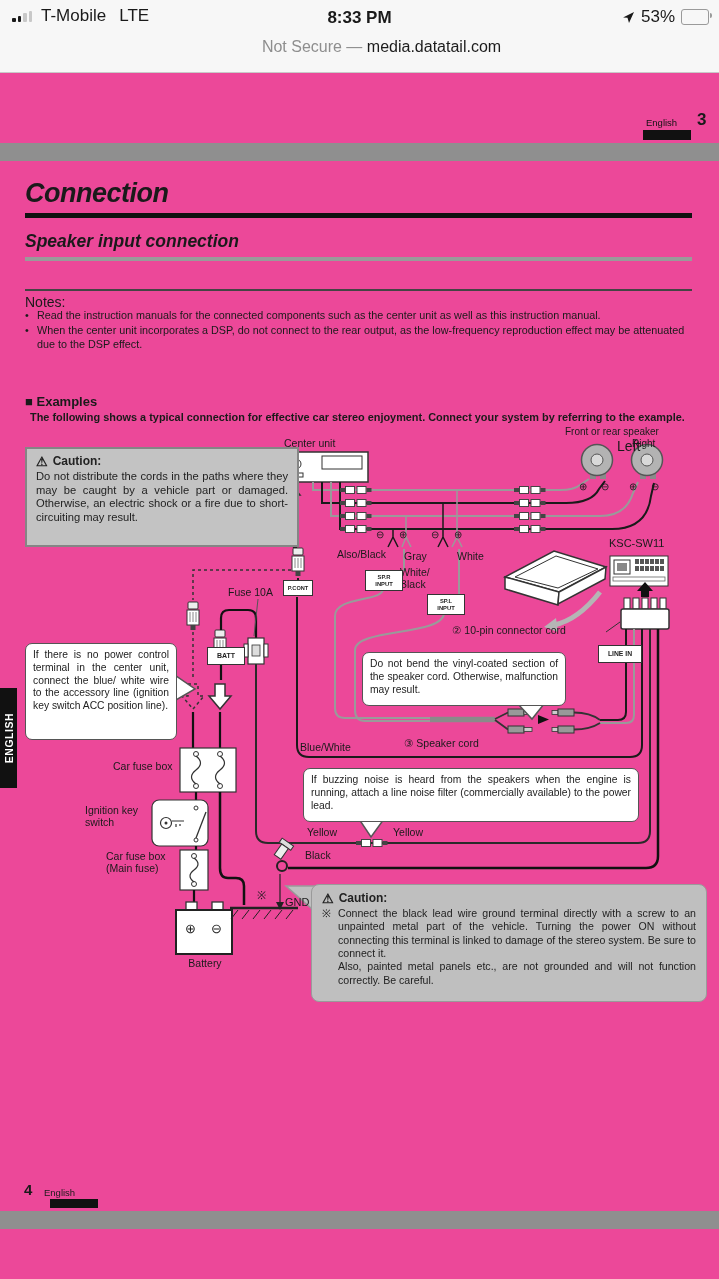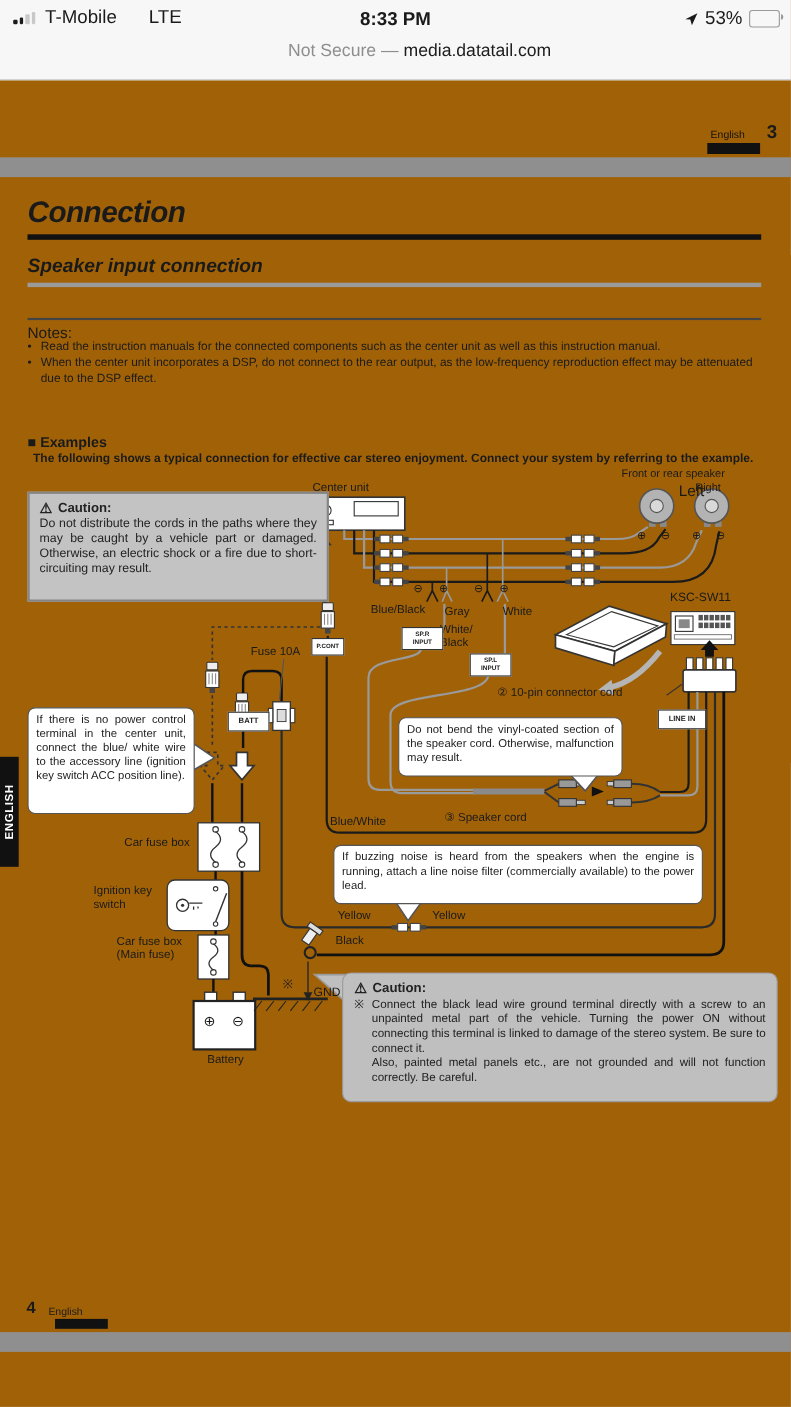--- a/index.html
+++ b/index.html
@@ -1,18 +1,18 @@
 <!DOCTYPE html>
 <html><head>
 <meta charset="utf-8">
 <style>
   html,body{margin:0;padding:0;}
   body{width:719px;height:1279px;background:#fff;font-family:"Liberation Sans",sans-serif;
        -webkit-font-smoothing:antialiased;color:#1a1a1a;}
-  #screen{position:relative;width:719px;height:1279px;overflow:hidden;background:#a16207;}
+  #screen{position:relative;width:719px;height:1279px;overflow:hidden;background:#ec4899;}
   .abs{position:absolute;}
   
   #topchrome{position:absolute;left:0;top:0;width:719px;height:72px;background:#f7f7f7;
              border-bottom:1px solid #c9c9c9;}
   .sb-row{position:absolute;left:0;top:0;width:719px;height:40px;}
   .sb-left{position:absolute;left:12px;top:6px;display:flex;align-items:center;gap:7px;}
   .bars{display:flex;align-items:flex-end;gap:2px;height:12px;margin-right:2px;}
   .bars i{display:block;width:3.5px;border-radius:1px;background:#c8c8c8;}
   .bars i.on{background:#1a1a1a;}
   .sb-txt{font-size:17px;color:#1a1a1a;}
@@ -74,21 +74,21 @@
   <div id="topchrome">
     <div class="sb-row">
       <div class="sb-left">
         <span class="bars">
           <i class="on" style="height:4px"></i>
             <i class="on" style="height:6.5px"></i>
           <i style="height:9px"></i>
             <i style="height:11.5px"></i>
         </span>
         <span class="sb-txt">T-Mobile</span>
-        <span class="sb-txt" style="margin-left:22px">LTE</span>
+        <span class="sb-txt" style="margin-left:6px">LTE</span>
       </div>
       <div class="sb-time">8:33 PM</div>
       <div class="sb-right">
         <svg width="13" height="13" viewBox="0 0 13 13">
           <polygon points="1,6.5 12,1 7,12 5.5,6.8" fill="#1a1a1a"></polygon>
         </svg>
         <span class="sb-txt">53%</span>
         <span class="batt">
           <span class="fill"></span><span class="tip"></span>
         </span>
@@ -357,21 +357,21 @@
   <span class="sign" style="left:579px;top:481px;">⊕</span>
   <span class="sign" style="left:601px;top:481px;">⊖</span>
   <span class="sign" style="left:629px;top:481px;">⊕</span>
   <span class="sign" style="left:651px;top:481px;">⊖</span>
 
   <span class="sign" style="left:376px;top:529px;">⊖</span>
   <span class="sign" style="left:399px;top:529px;">⊕</span>
   <span class="sign" style="left:431px;top:529px;">⊖</span>
   <span class="sign" style="left:454px;top:529px;">⊕</span>
 
-  <div class="lbl" style="left:337px;top:548px;">Blue/Black</div>
+  <div class="lbl" style="left:337px;top:548px;">Also/Black</div>
   <div class="lbl" style="left:404px;top:550px;">Gray</div>
   <div class="lbl" style="left:457px;top:550px;">White</div>
   <div class="lbl pre" style="left:400px;top:566px;">White/
 Black</div>
 
   <div class="tag" style="left:365px;top:570px;width:36px;height:19px;font-size:5.8px;">SP.R
 INPUT</div>
   <div class="tag" style="left:427px;top:594px;width:36px;height:19px;font-size:5.8px;">SP.L
 INPUT</div>
   <div class="tag" style="left:283px;top:580px;width:28px;height:14px;font-size:5.6px;">P.CONT</div>

